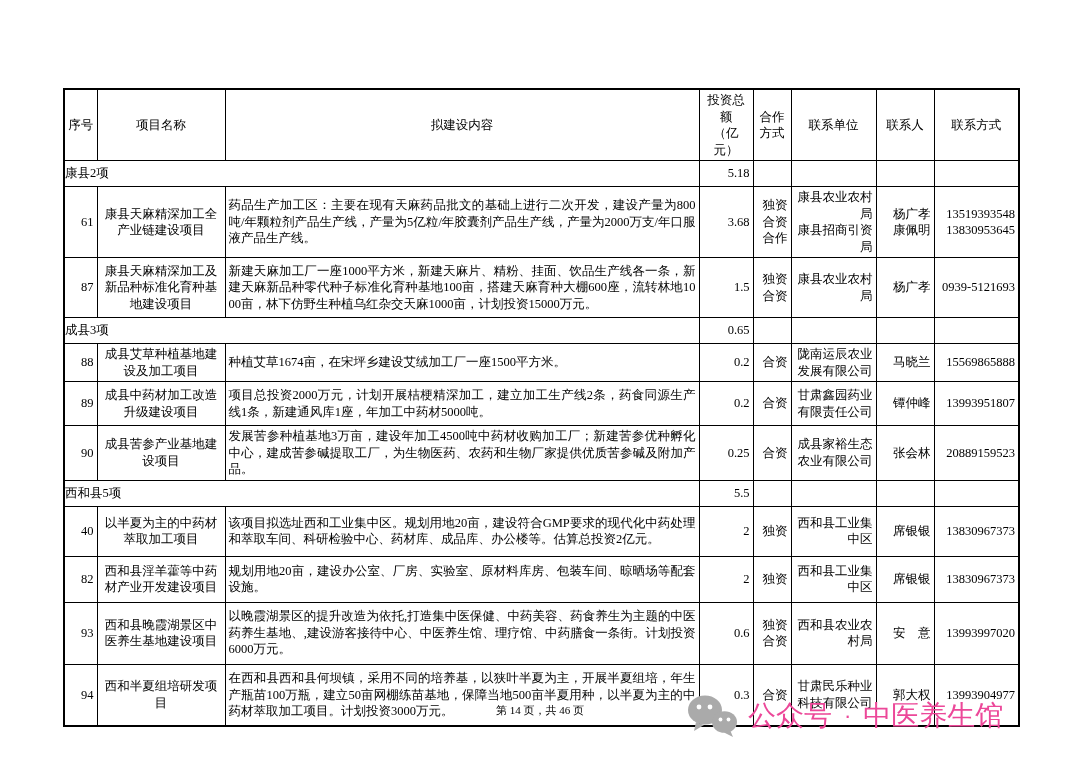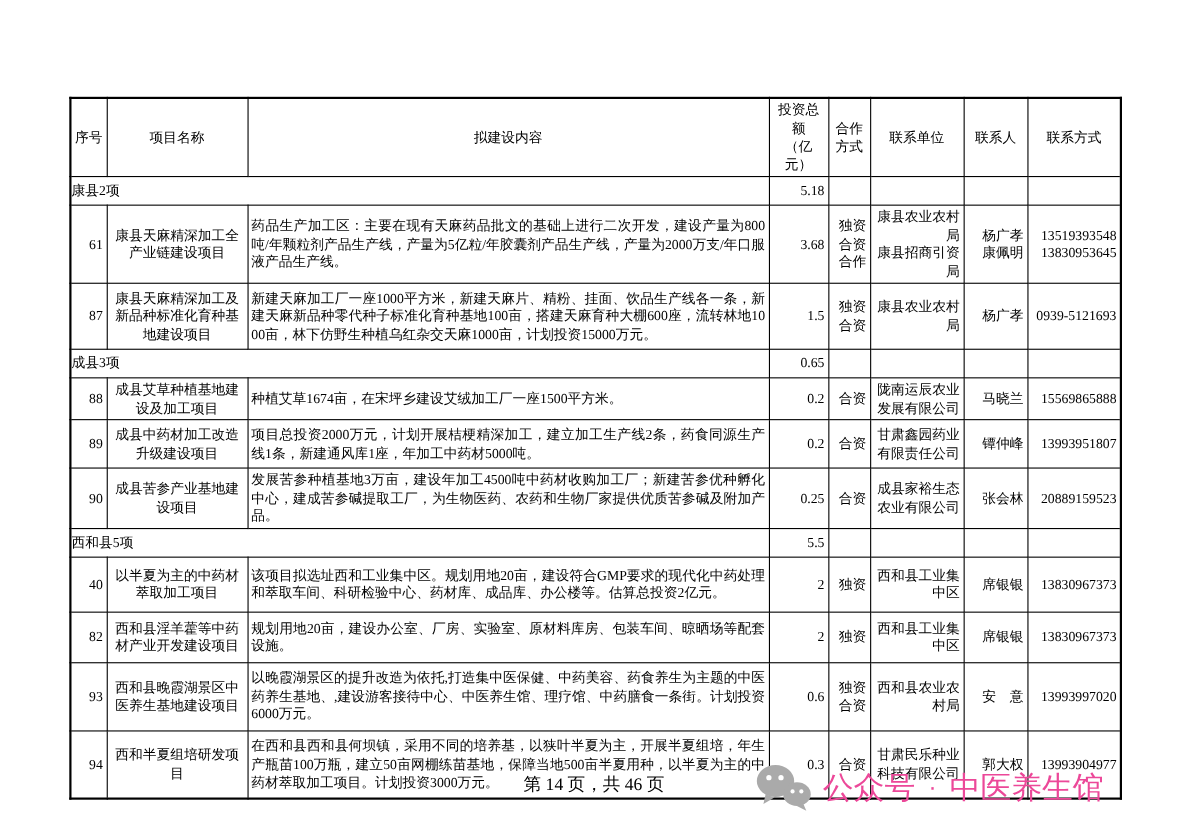--- a/index.html
+++ b/index.html
@@ -34,21 +34,21 @@
   td.pre{ white-space:pre-line; }
   td.name{ text-align:center; padding-left:4px; }
   td.content{ text-align:justify; padding:2px 5px;margin-left:26px; }
   tr.section td{ height:21px; }
   tr.section td.label{ text-align:left; padding-left:0; }
 
   .footer-page{
     position:absolute;
     left:0;top:703px;width:1080px;
     text-align:center;
-    font-size:16px;
+    font-size:11px;
     font-family:"Liberation Serif","DejaVu Serif",serif;
   }
   .watermark{
     position:absolute;
     left:686px;top:694px;
     display:flex;align-items:center;gap:10px;
     color:#ec4899;
     font-size:28px;
     font-family:"Liberation Sans","DejaVu Sans",sans-serif;
     white-space:nowrap;

